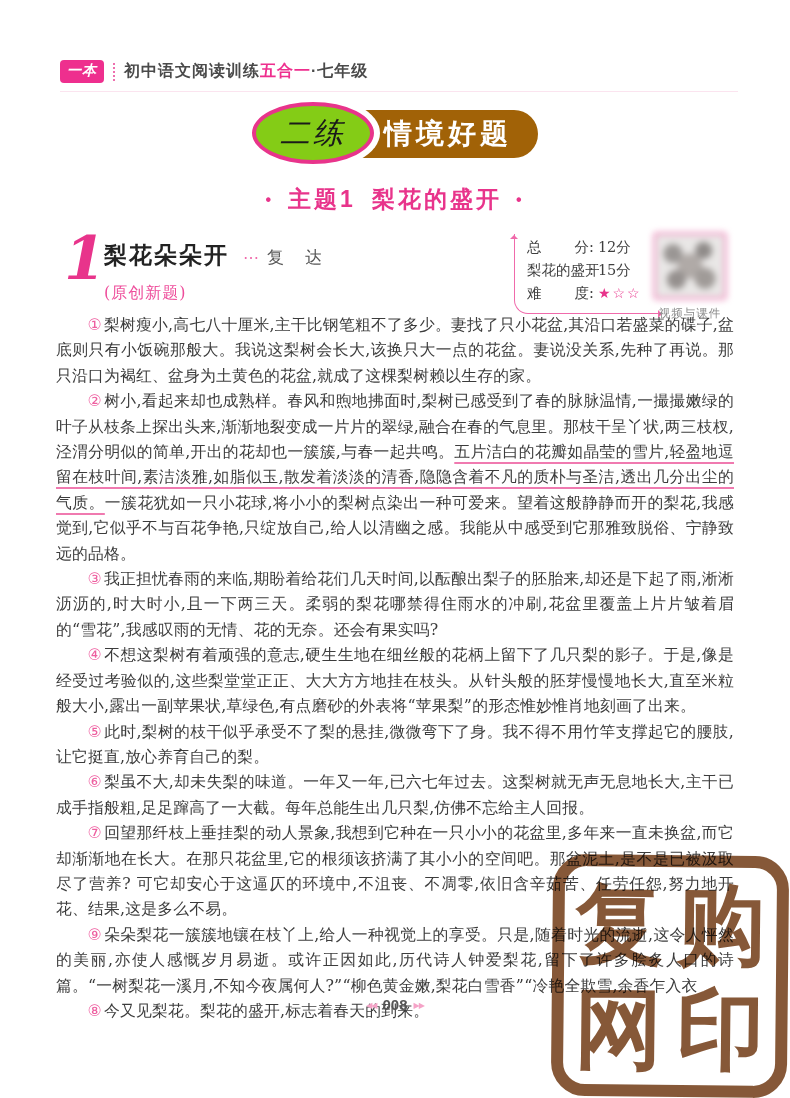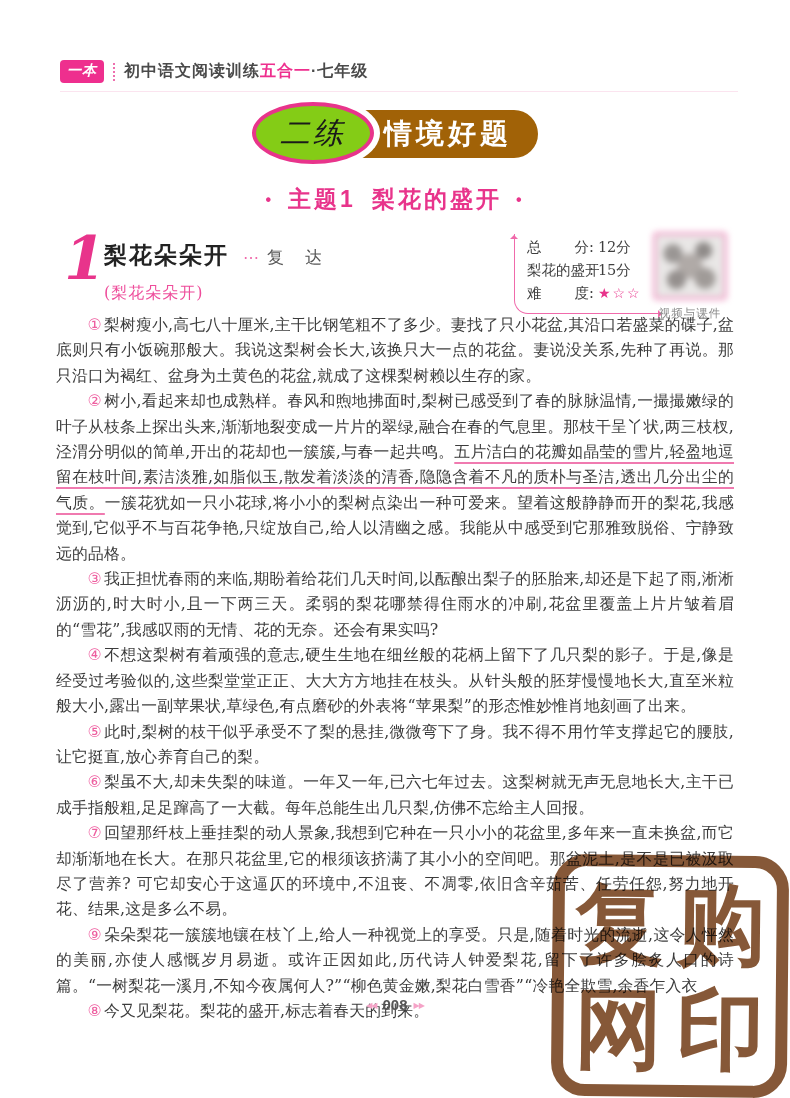--- a/index.html
+++ b/index.html
@@ -158,21 +158,21 @@
     <span class="dot">•</span><span class="theme-label">主题1</span><span>梨花的盛开</span><span class="dot">•</span>
   </div>
 
   <div class="q-num">1</div>
   <div class="q-titleblock">
     <div class="q-titleline">
       <span class="q-title">梨花朵朵开</span>
       <span class="q-dots">⋯</span>
       <span class="q-author">复　达</span>
     </div>
-    <div class="q-tag">(梨花朵朵开)</div>
+    <div class="q-tag">(原创新题)</div>
   </div>
 
   <div class="scorebox">
     <div class="sb-row">
       <span class="sb-label">总分</span><span class="sb-colon">:</span><span>12分</span>
     </div>
     <div class="sb-row">
       <span class="sb-label">梨花的盛开</span><span class="sb-colon">:</span><span>15分</span>
     </div>
     <div class="sb-row">

